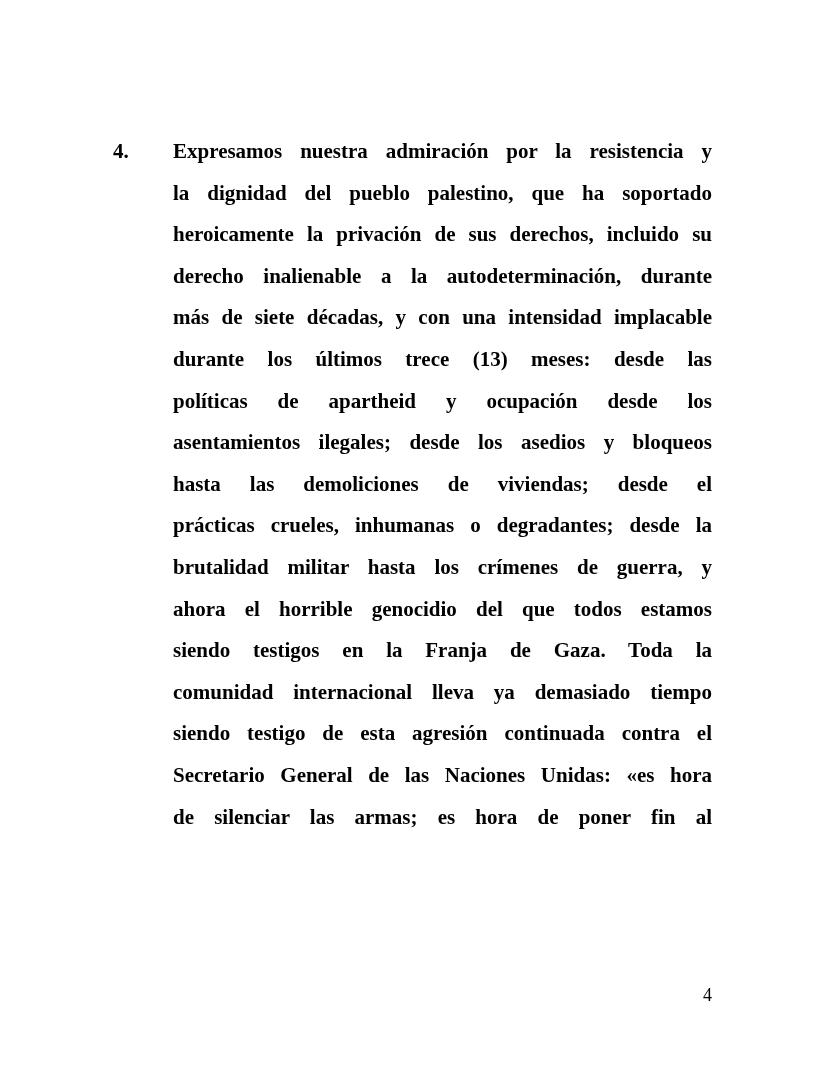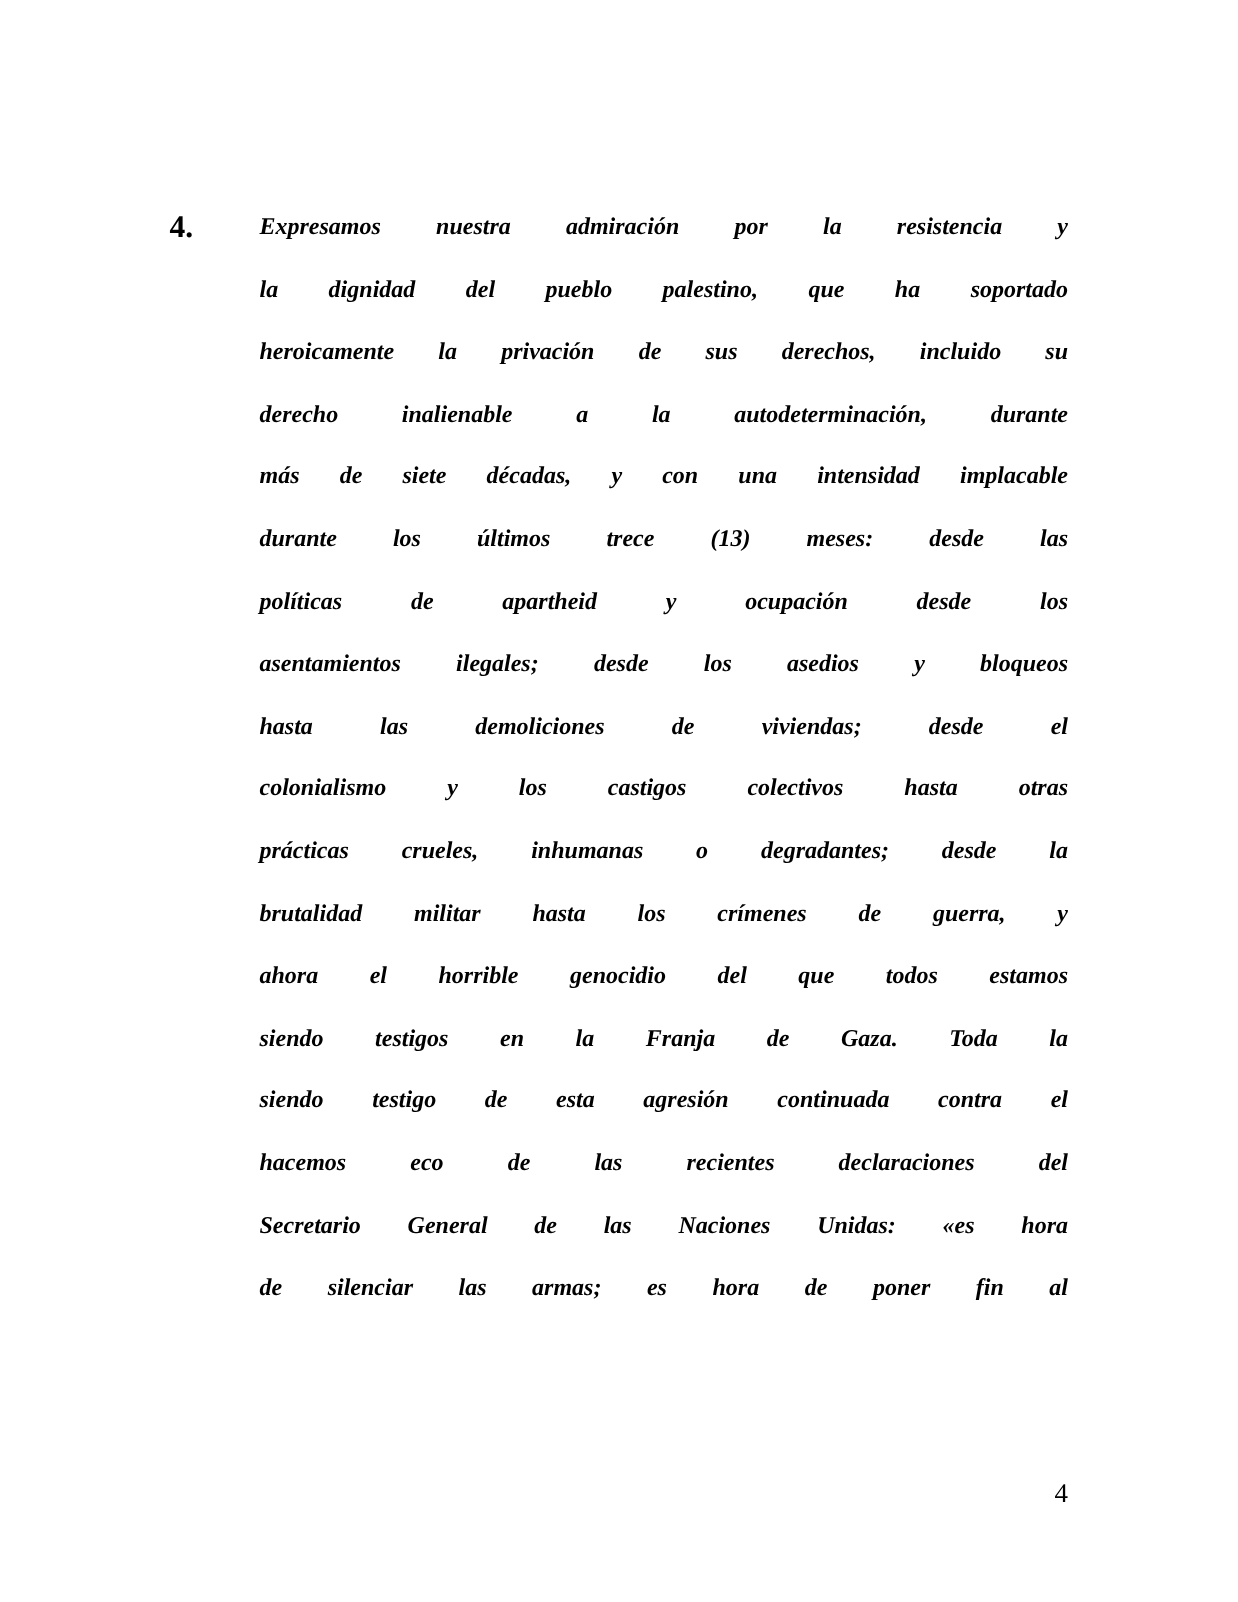--- a/index.html
+++ b/index.html
@@ -29,23 +29,22 @@
       flex: 0 0 60px;
       font-weight: bold;
       font-size: 21px;
       line-height: 41.6px;
       text-align: left;
     }
     .para-body {
       width: 539px;
       flex: 0 0 539px;
       font-weight: bold;
-      font-size: 16px;
+      font-size: 21px;
       line-height: 41.6px;
-      font-style: italic;
     }
     .line {
       text-align: justify;
       text-align-last: justify;
       white-space: normal;
     }
     .page-number {
       position: absolute;
       top: 986px;
       right: 113px;
@@ -64,25 +63,24 @@
     <div class="para-body">
       <div class="line">Expresamos nuestra admiración por la resistencia y</div>
       <div class="line">la dignidad del pueblo palestino, que ha soportado</div>
       <div class="line">heroicamente la privación de sus derechos, incluido su</div>
       <div class="line">derecho inalienable a la autodeterminación, durante</div>
       <div class="line">más de siete décadas, y con una intensidad implacable</div>
       <div class="line">durante los últimos trece (13) meses: desde las</div>
       <div class="line">políticas de apartheid y ocupación desde los</div>
       <div class="line">asentamientos ilegales; desde los asedios y bloqueos</div>
       <div class="line">hasta las demoliciones de viviendas; desde el</div>
-      <div class="line">colonialismo y los castigos colectivos hasta otras</div>
       <div class="line">prácticas crueles, inhumanas o degradantes; desde la</div>
       <div class="line">brutalidad militar hasta los crímenes de guerra, y</div>
       <div class="line">ahora el horrible genocidio del que todos estamos</div>
       <div class="line">siendo testigos en la Franja de Gaza. Toda la</div>
+      <div class="line">comunidad internacional lleva ya demasiado tiempo</div>
       <div class="line">siendo testigo de esta agresión continuada contra el</div>
-      <div class="line">hacemos eco de las recientes declaraciones del</div>
       <div class="line">Secretario General de las Naciones Unidas: «es hora</div>
       <div class="line">de silenciar las armas; es hora de poner fin al</div>
     </div>
   </div>
   <div class="page-number">4</div>
 </div>
 
 </body></html>

